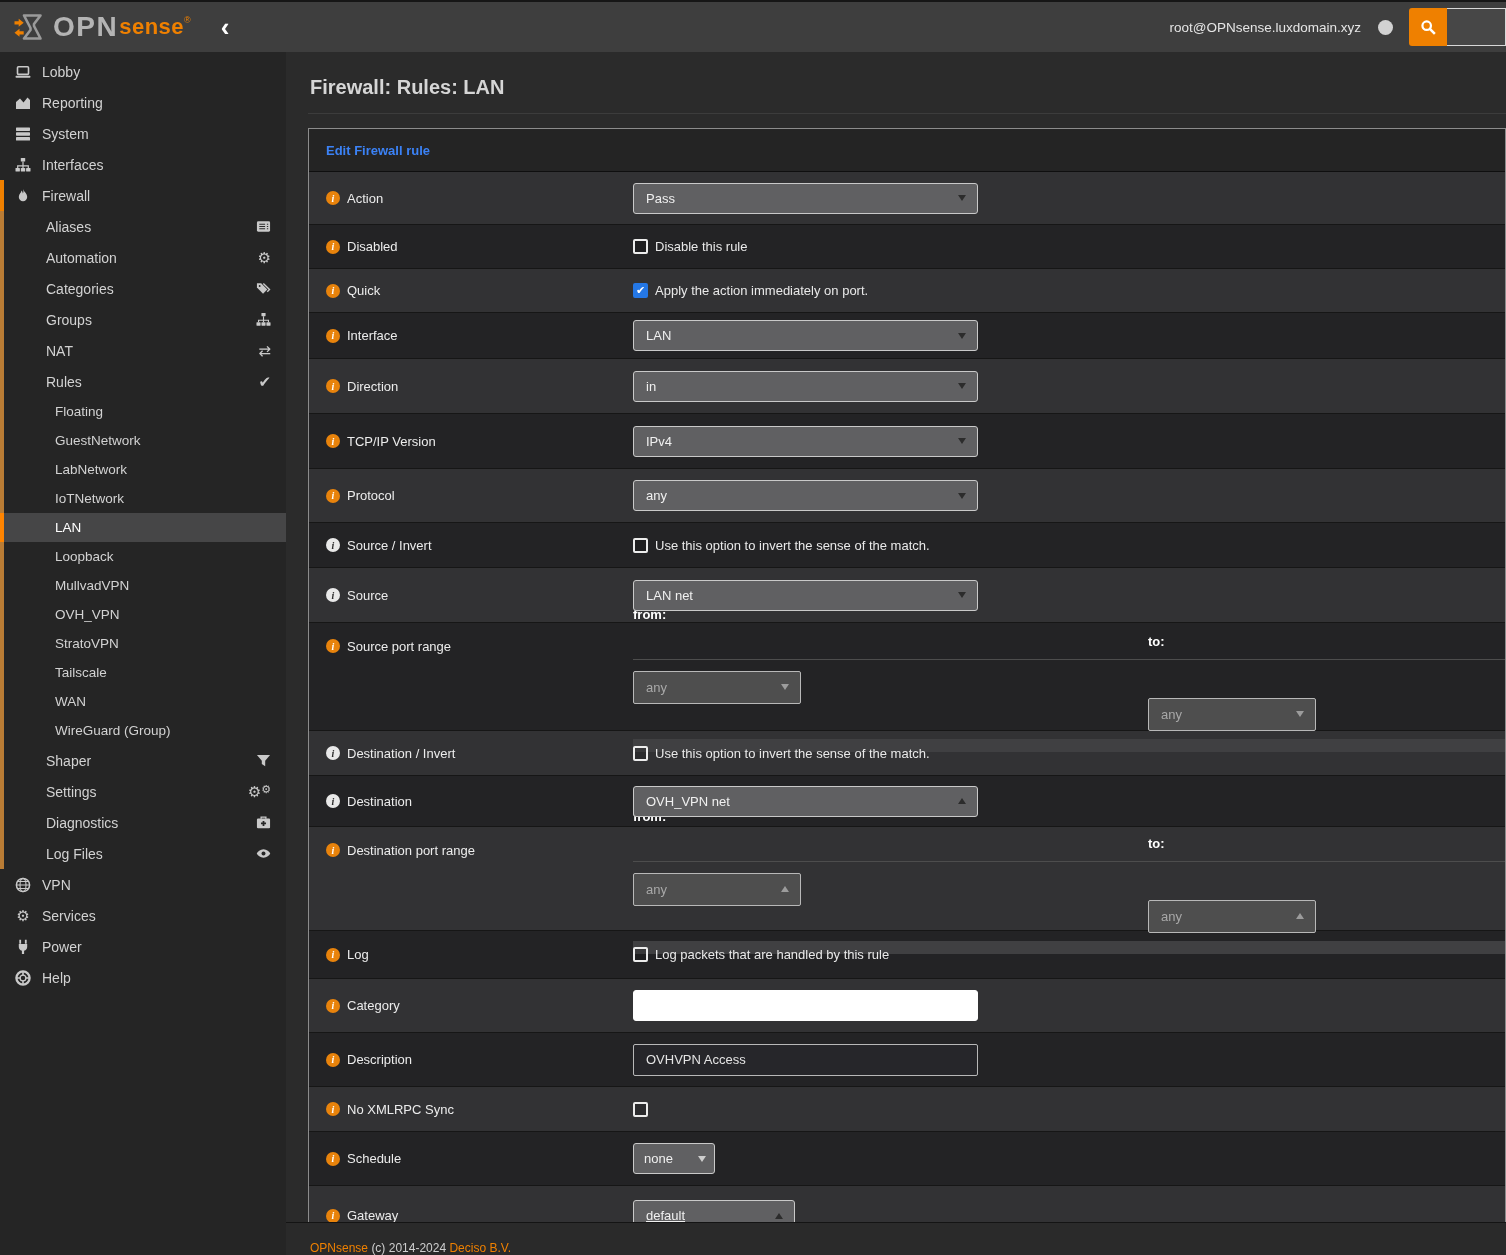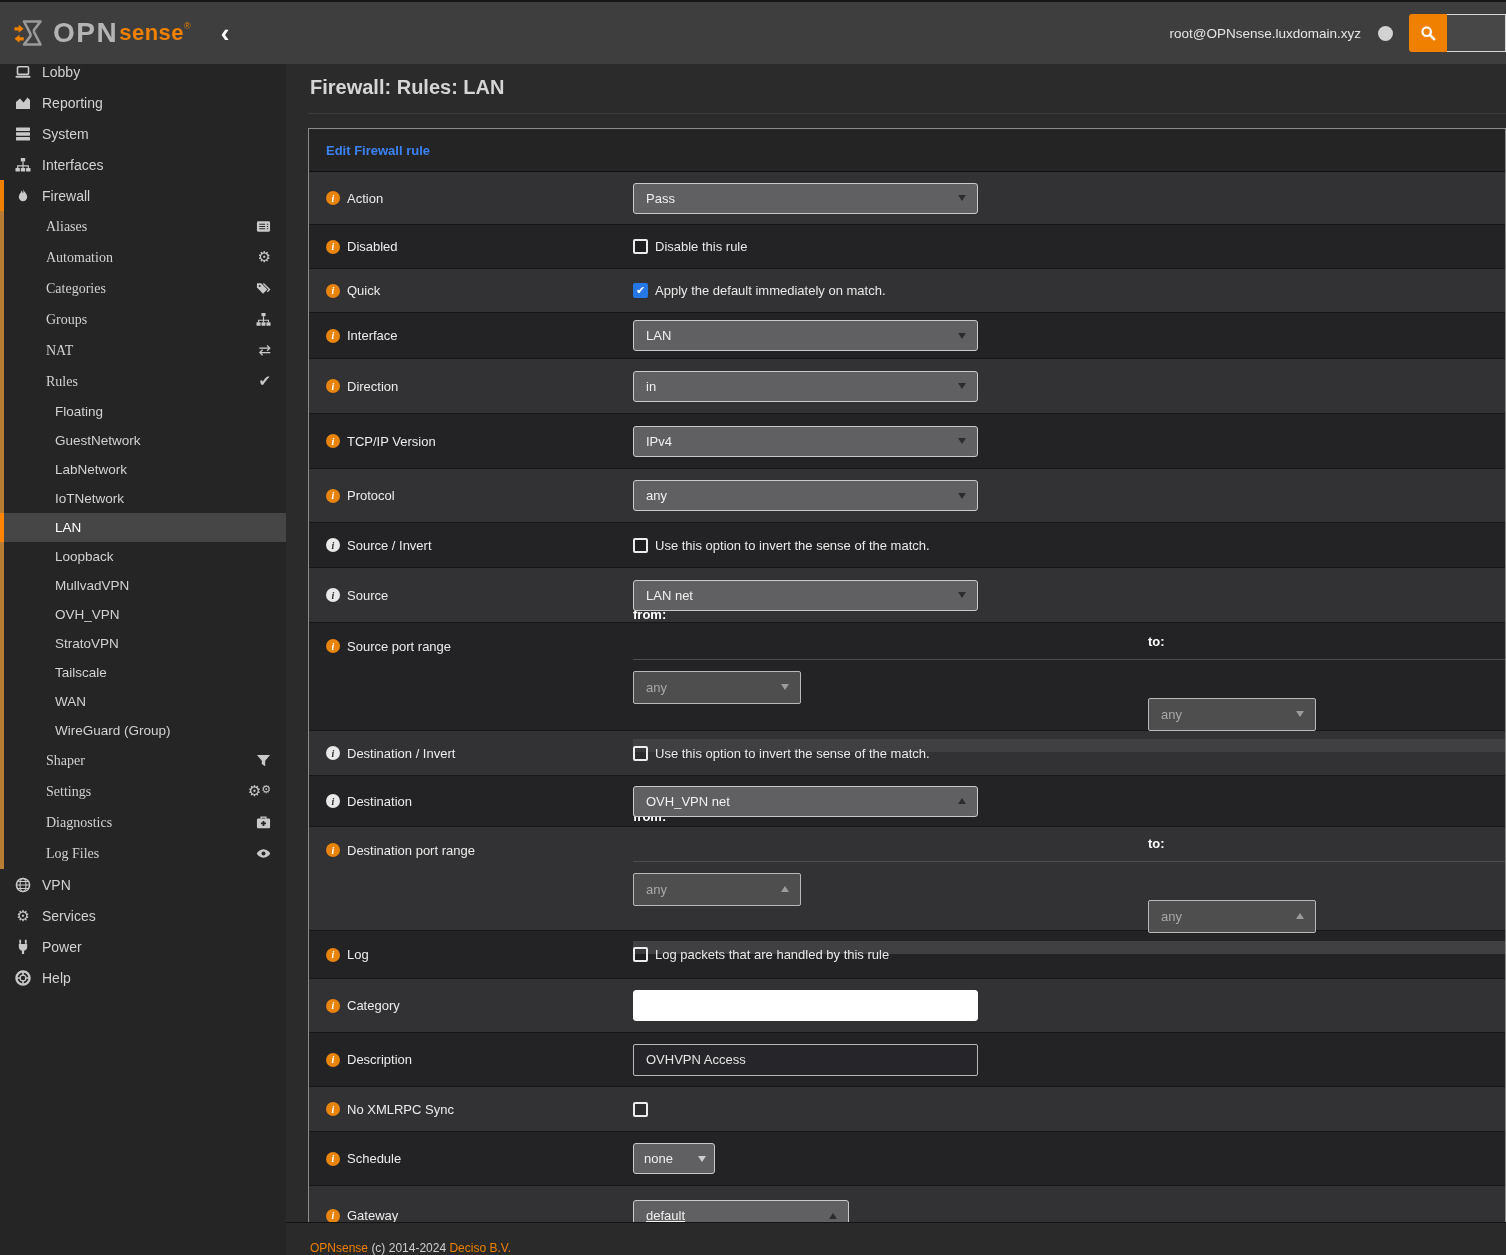--- a/index.html
+++ b/index.html
@@ -1,21 +1,21 @@
 <!DOCTYPE html>
 <html><head>
 <meta charset="utf-8">
 <title>Firewall: Rules: LAN</title>
 <style>
   html,body{margin:0;padding:0;}
   body{width:1506px;height:1255px;position:relative;overflow:hidden;background:#2b2b2b;
        font-family:"Liberation Sans",sans-serif;-webkit-font-smoothing:antialiased;}
 
   
-  .navbar{position:absolute;top:0;left:0;width:100%;height:64px;background:#3e3e3e;
+  .navbar{position:absolute;top:0;left:0;width:100%;height:52px;background:#3e3e3e;
           border-top:2px solid #161616;display:flex;align-items:center;z-index:6;box-sizing:border-box;}
   .brand{display:flex;align-items:center;margin-left:13px;cursor:pointer;}
   .brand svg{display:block;}
   .brand-opn{font-size:28px;font-weight:bold;color:#b4b4b4;letter-spacing:1.5px;margin-left:4px;}
   .brand-sense{font-size:22px;font-weight:bold;color:#ef8000;margin-left:1px;letter-spacing:.5px;}
   .brand-reg{color:#ef8000;font-size:9px;align-self:flex-start;margin-top:6px;}
   .collapse-btn{color:#ffffff;font-size:26px;font-weight:bold;margin-left:30px;line-height:0;cursor:pointer;}
   .nav-right{margin-left:auto;display:flex;align-items:center;height:100%;}
   .nav-user{color:#e5e5e5;font-size:13.5px;}
   .nav-dot{width:15px;height:15px;border-radius:50%;background:#d2d2d2;margin:0 16px 0 17px;}
@@ -27,21 +27,21 @@
 
   
   .sidebar{position:absolute;top:52px;left:0;width:286px;bottom:0;background:#252525;overflow:hidden;}
   .sidebar{padding-top:4px;box-sizing:border-box;}
   .side-item{display:flex;align-items:center;height:31px;color:#d2d2d2;font-size:14px;cursor:pointer;box-sizing:border-box;}
   .side-item .ico{width:18px;margin-left:14px;margin-right:10px;display:flex;justify-content:center;}
   .side-item .ico svg{width:16px;height:16px;}
   .side-item.active-parent{border-left:4px solid #ef8000;}
   .side-item.active-parent .ico{margin-left:10px;}
   .subgroup{border-left:4px solid #b97c35;}
-  .side-item.lvl2{padding-left:42px;padding-right:15px;justify-content:space-between;font-family:Liberation Serif, serif;}
+  .side-item.lvl2{padding-left:42px;padding-right:15px;justify-content:space-between;}
   .side-item.lvl2 .rico{display:flex;}
   .side-item.lvl2 .rico svg{width:15px;height:15px;}
   .ticon{color:#c9c9c9;font-size:15px;line-height:1;}
   .ticon.small{font-size:11px;}
   .side-item.lvl3{padding-left:51px;height:29px;font-size:13.5px;}
   .side-item.selected{background:#464647;border-left:4px solid #ff8400;margin-left:-4px;color:#fff;}
 
   
   .main{position:absolute;left:286px;top:52px;right:0;height:1170px;background:#2b2b2b;overflow:hidden;}
   .page-head{margin-left:22px;padding:24px 0 14px 2px;border-bottom:1px solid #3c3c3c;}
@@ -63,21 +63,21 @@
   
   .sel{position:relative;box-sizing:border-box;height:31px;background:#606062;border:1px solid #c9c9c9;
        border-radius:3px;color:#f0f0f0;font-size:13px;display:flex;align-items:center;
        padding:0 28px 0 12px;cursor:pointer;white-space:nowrap;}
   .sel .caret{position:absolute;right:11px;top:50%;width:0;height:0;}
   .caret.down{margin-top:-3px;border-left:4.5px solid transparent;border-right:4.5px solid transparent;border-top:6px solid #2c2c2c;}
   .caret.up{margin-top:-3px;border-left:4.5px solid transparent;border-right:4.5px solid transparent;border-bottom:6px solid #2c2c2c;}
   .caret.tone-gray.down{border-top-color:#9c9c9c;} .caret.tone-gray.up{border-bottom-color:#9c9c9c;}
   .caret.tone-light.down{border-top-color:#cdcdcd;}
   .sel.portsel{height:33px;background:#4e4e4e;border-color:#b8b8b8;color:#a8a8a8;border-radius:2px;}
-  .w-lg{width:345px;} .w-md{width:216px;text-decoration:underline;} .w-sm{width:168px;}
+  .w-lg{width:345px;} .w-md{width:162px;text-decoration:underline;} .w-sm{width:168px;}
   .w-xs{width:82px;padding:0 22px 0 10px;} .w-xs .caret{right:8px;}
   .check{width:15px;height:15px;box-sizing:border-box;border:2px solid #ececec;border-radius:2px;
          background:rgba(0,0,0,.12);flex:0 0 15px;cursor:pointer;}
   .check.on{background:#2477e5;border-color:#2477e5;display:flex;align-items:center;justify-content:center;
             color:#fff;font-size:11px;line-height:1;}
   .check-label{color:#e9e9e9;font-size:13px;margin-left:7px;}
   .input-white{box-sizing:border-box;width:345px;height:31px;background:#ffffff;border:1px solid #fff;
                border-radius:3px;cursor:text;}
   .input-dark{box-sizing:border-box;width:345px;height:32px;background:#26262a;border:1px solid #b8b8b8;
               border-radius:2px;color:#e4e4e4;font-size:13px;padding:9px 12px;display:flex;align-items:center;cursor:text;}
@@ -374,21 +374,21 @@
           </div>
         </div>
         <div class="frow striped" style="height: 43px;">
           <div class="flabel">
             <span class="info-i">i</span>
             <span>Quick</span>
           </div>
           <div class="ffield">
             <div style="display: flex; align-items: center;">
               <span class="check on">✔</span>
-              <span class="check-label">Apply the default immediately on match.</span>
+              <span class="check-label">Apply the action immediately on port.</span>
             </div>
           </div>
         </div>
         <div class="frow" style="height: 45px;">
           <div class="flabel">
             <span class="info-i">i</span>
             <span>Interface</span>
           </div>
           <div class="ffield">
             <div class="sel w-lg">

